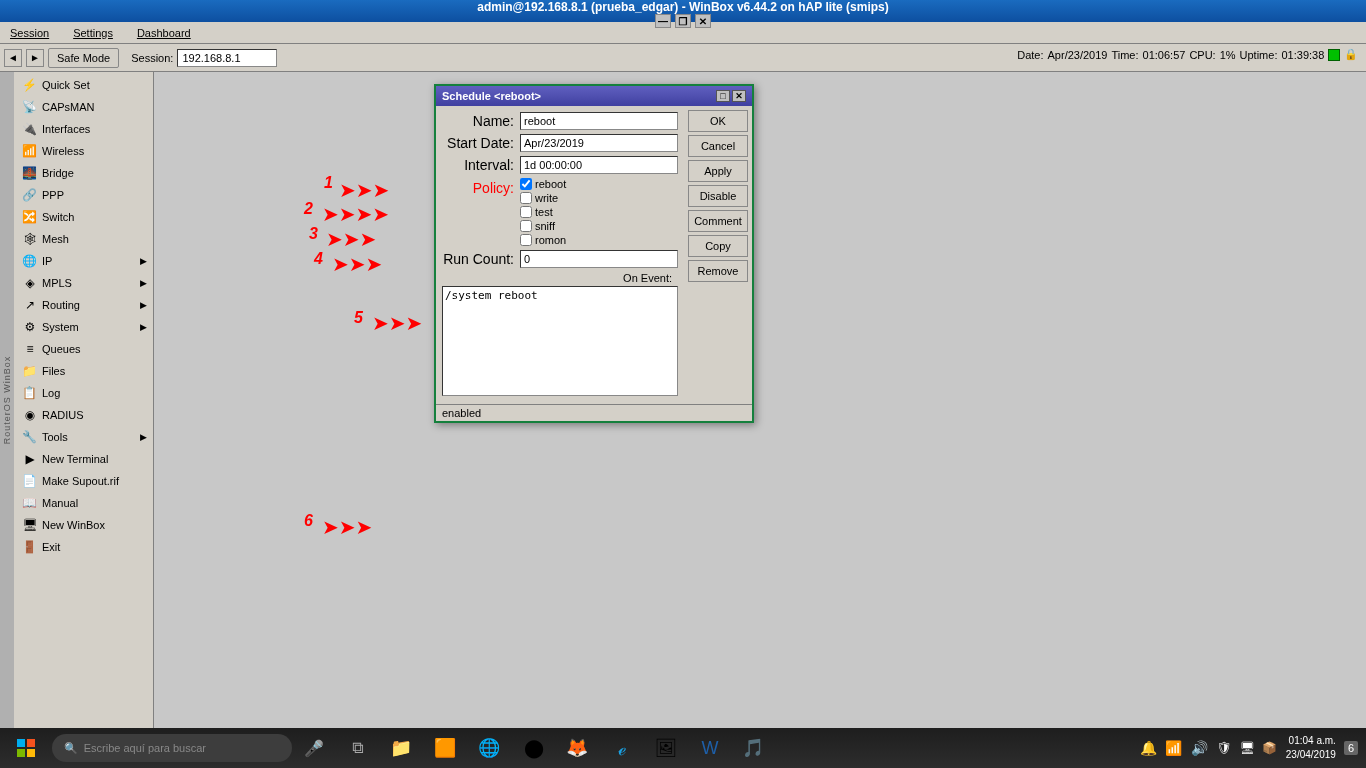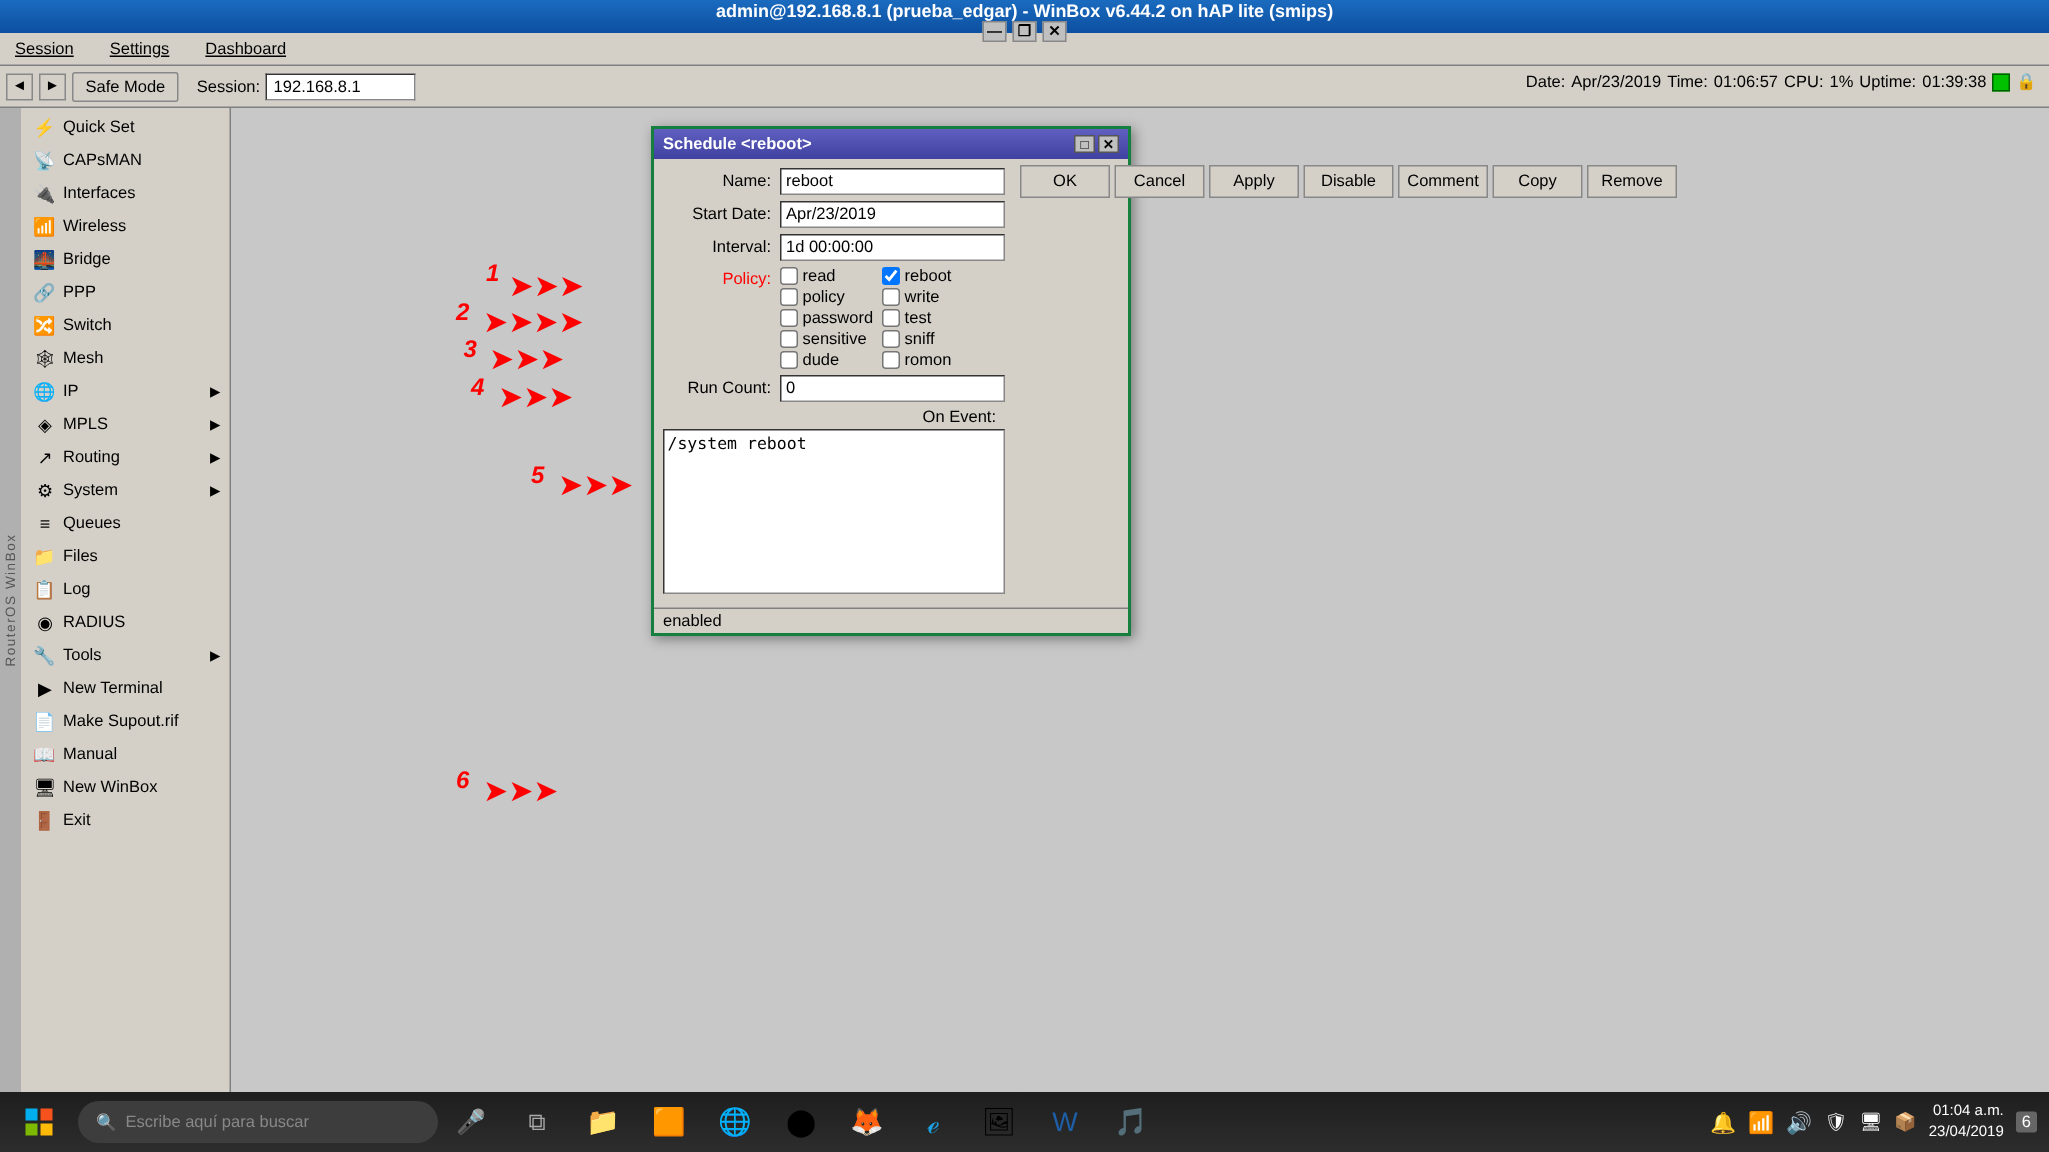--- a/index.html
+++ b/index.html
@@ -136,21 +136,21 @@
       display: flex;
       align-items: center;
       margin-bottom: 4px;
       font-size: 11px;
     }
     .dialog-label {
       width: 72px;
       text-align: right;
       margin-right: 6px;
       color: #000;
-      font-size: 11px;
+      font-size: 14px;
     }
     .dialog-label.red { color: red; }
     .dialog-input {
       flex: 1;
       height: 18px;
       border: 1px inset #888;
       background: white;
       padding: 1px 3px;
       font-size: 11px;
     }
@@ -175,21 +175,21 @@
       height: 22px;
       background: #d4d0c8;
       border: 1px solid #888;
       cursor: pointer;
       font-size: 11px;
       text-align: center;
     }
     .checkbox-row { display: flex; align-items: center; gap: 3px; }
     .checkbox-row input[type=checkbox] { width: 12px; height: 12px; }
     .dialog-main { flex: 1; }
-    .dialog-right { display: flex; gap: 3px; padding: 4px 4px; }
+    .dialog-right { display: flex; flex-direction: column; gap: 3px; padding: 4px 4px; }
 
     
     .script-area {
       width: 100%;
       height: 110px;
       border: 1px inset #888;
       background: white;
       font-size: 11px;
       font-family: monospace;
       padding: 2px;
@@ -471,42 +471,20 @@
             <input class="dialog-input" type="text" value="1d 00:00:00" style="">
           </div>
 
           
 
           
           <div class="dialog-row" style="align-items:flex-start;">
             <span class="dialog-label red" style="margin-top:2px;">Policy:</span>
             <div style="display:flex; gap:6px;">
 
-              <div style="display:flex; flex-direction:column; gap:2px;">
-                <div class="checkbox-row">
-                  <input type="checkbox" style="">
-                  <span>read</span>
-                </div>
-                <div class="checkbox-row">
-                  <input type="checkbox" style="">
-                  <span>policy</span>
-                </div>
-                <div class="checkbox-row">
-                  <input type="checkbox" style="">
-                  <span>password</span>
-                </div>
-                <div class="checkbox-row">
-                  <input type="checkbox" style="">
-                  <span>sensitive</span>
-                </div>
-                <div class="checkbox-row">
-                  <input type="checkbox" style="">
-                  <span>dude</span>
-                </div>
-              </div>
 
               <div style="display:flex; flex-direction:column; gap:2px;">
                 <div class="checkbox-row">
                   <input type="checkbox" checked="" style="">
                   <span>reboot</span>
                 </div>
                 <div class="checkbox-row">
                   <input type="checkbox" style="">
                   <span>write</span>
                 </div>

